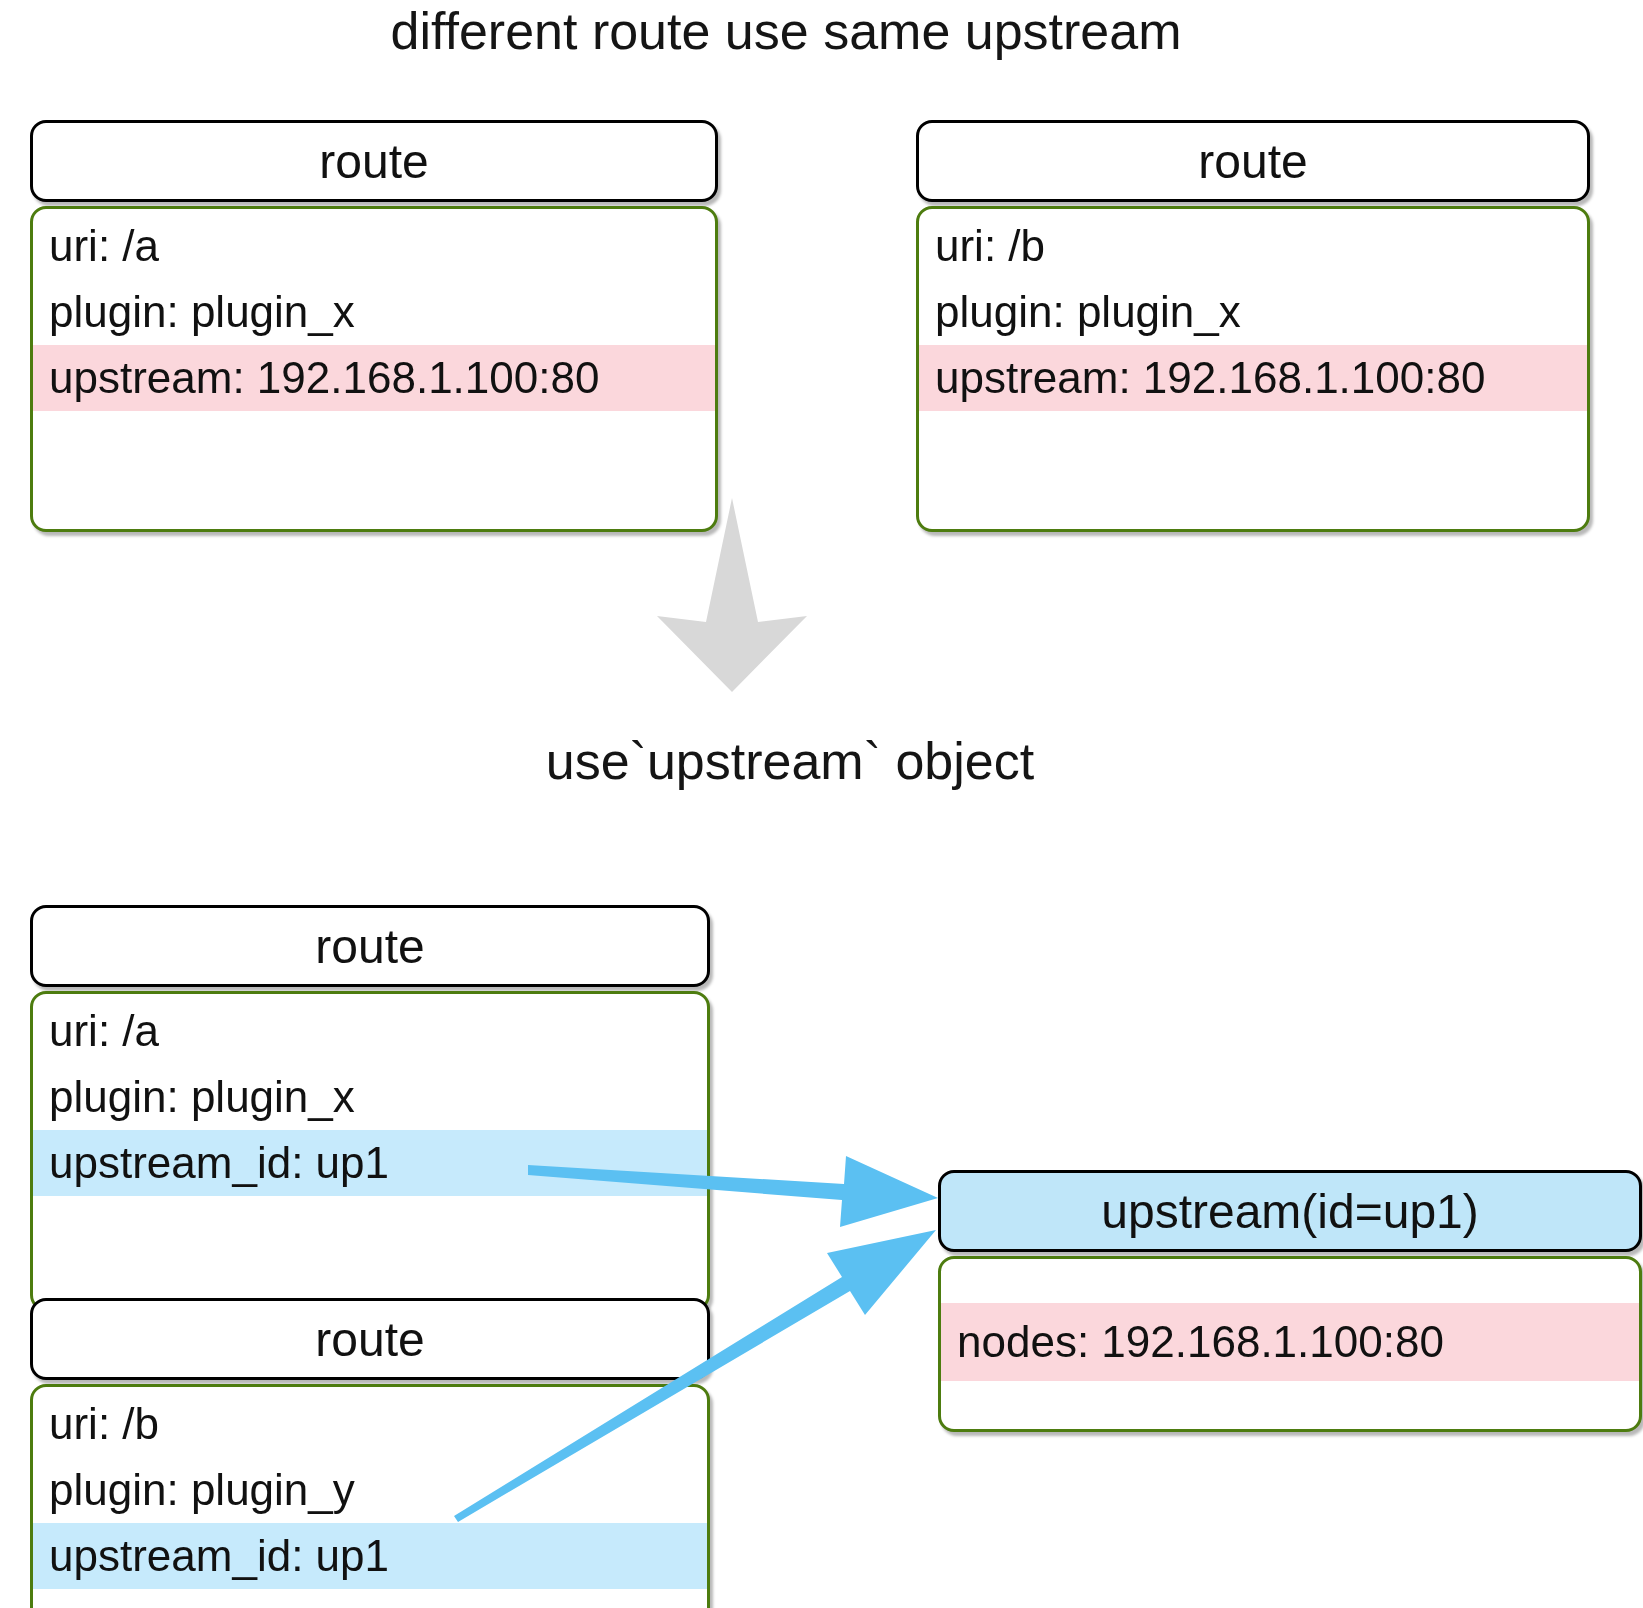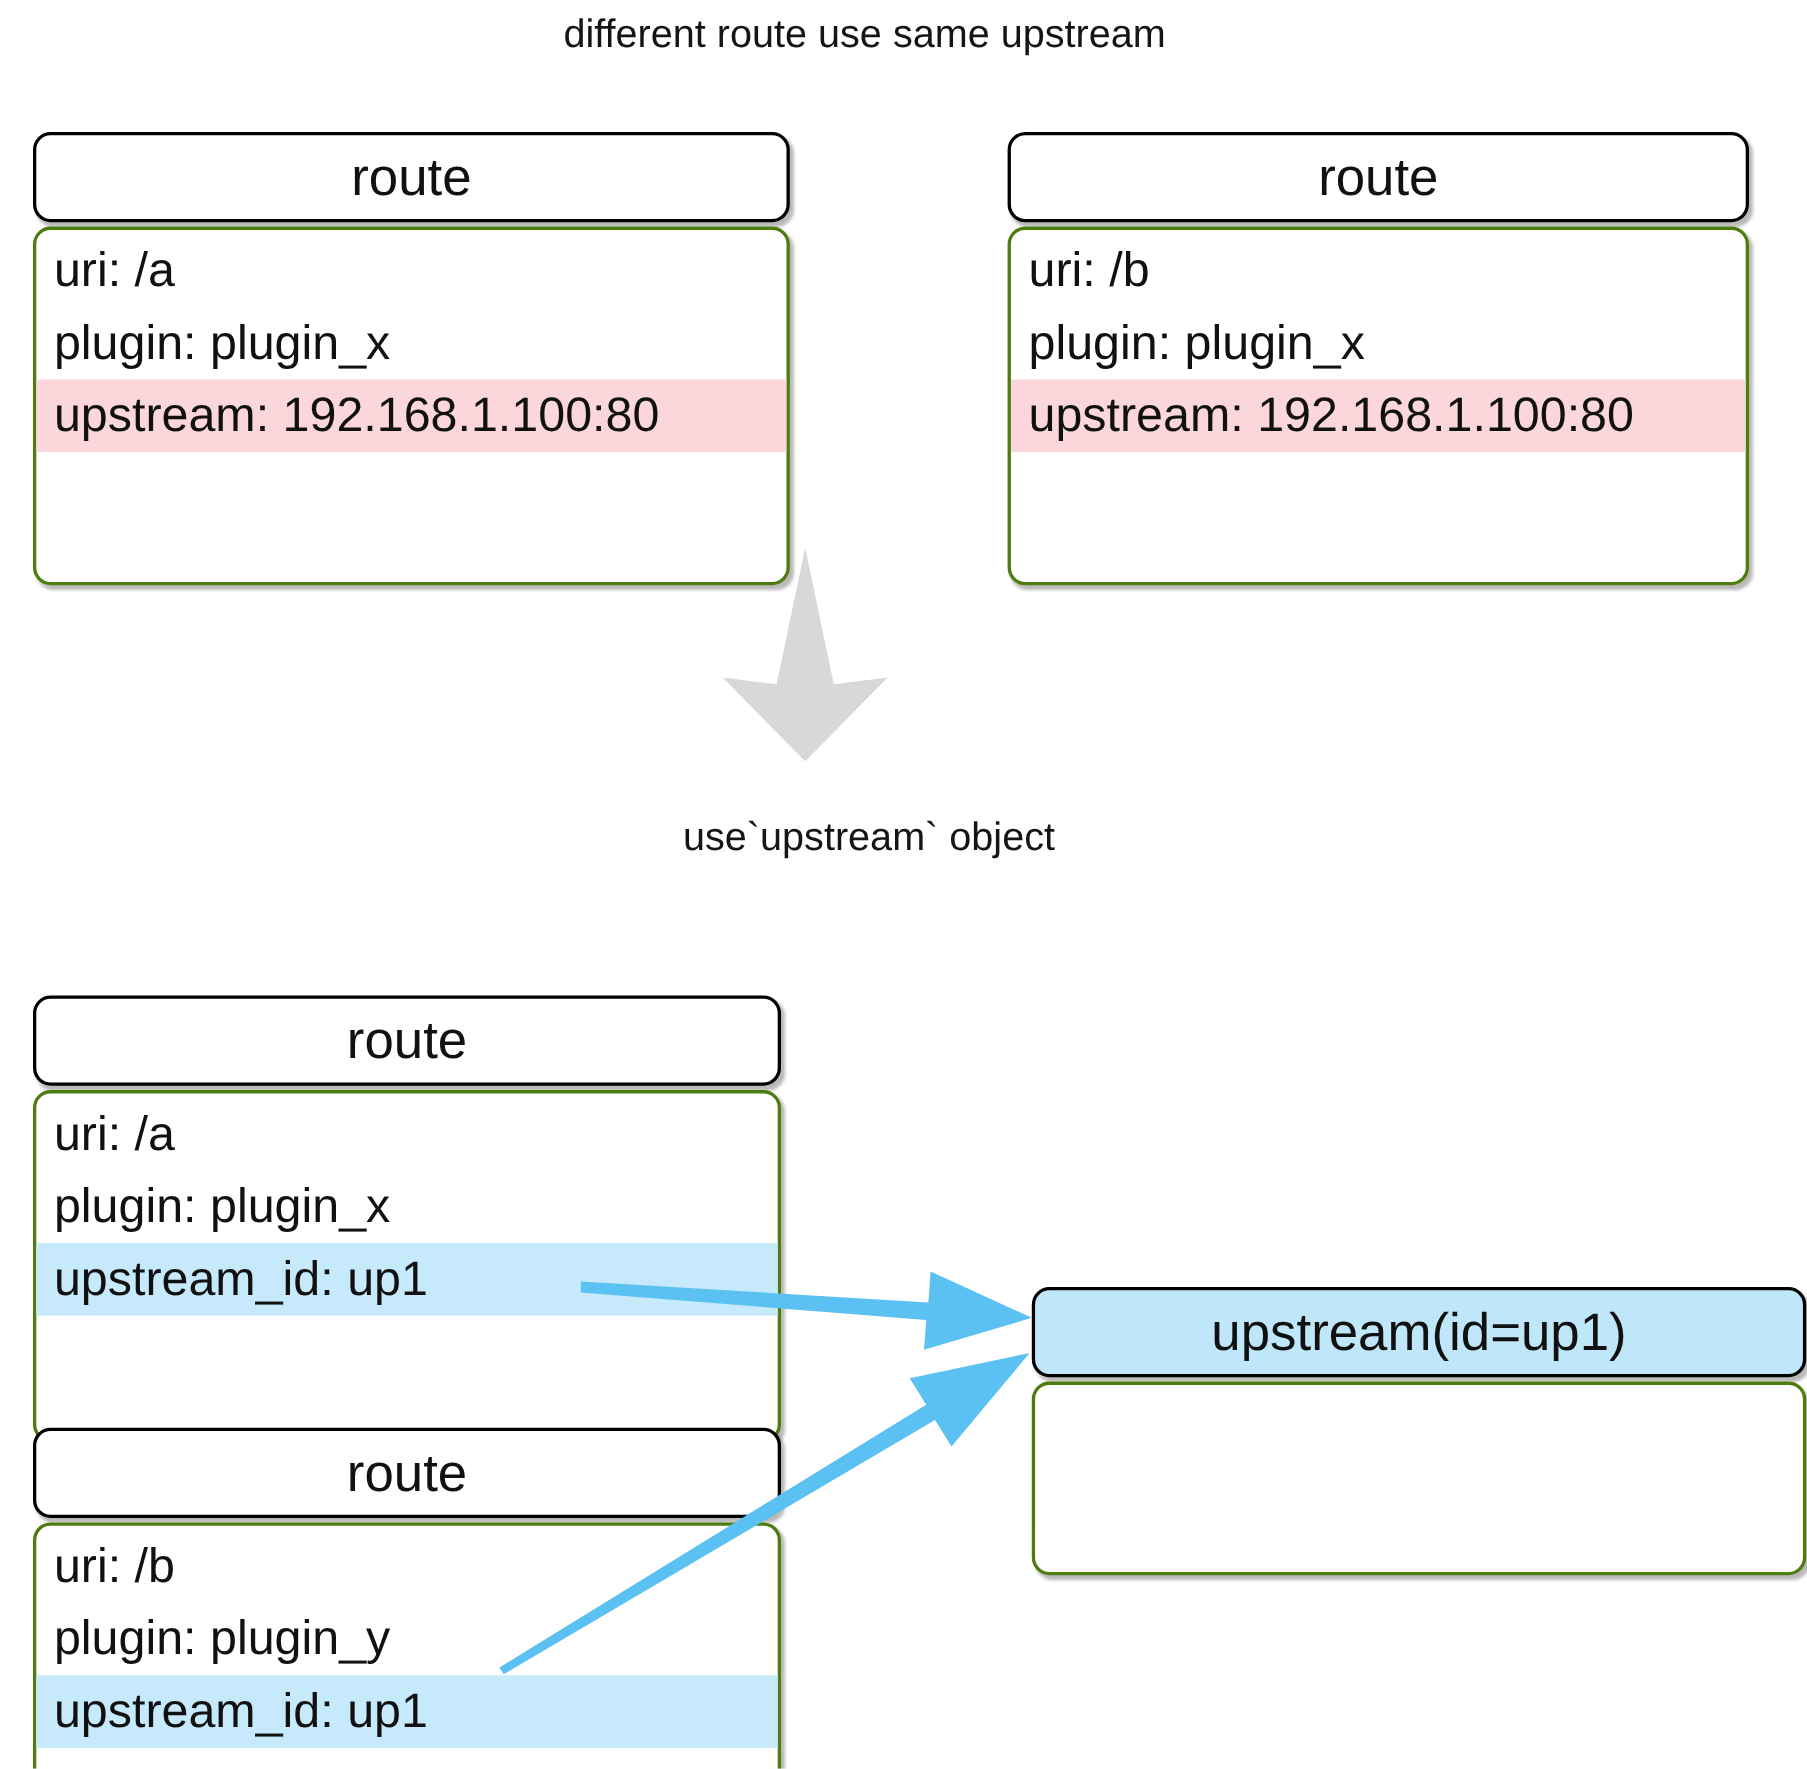--- a/index.html
+++ b/index.html
@@ -2,21 +2,21 @@
 <html><head>
 <meta charset="utf-8">
 <style>
   html,body{margin:0;padding:0;background:#ffffff;}
   #canvas{
     position:relative;width:1643px;height:1608px;background:#ffffff;overflow:hidden;
     font-family:"Liberation Sans","DejaVu Sans",sans-serif;color:#111111;
   }
   .title{
     position:absolute;transform:translateX(-50%);white-space:nowrap;
-    font-size:36px;line-height:58px;color:#151515;letter-spacing:0px;
+    font-size:52px;line-height:58px;color:#151515;letter-spacing:0px;
   }
   .node{position:absolute;}
   .node .hdr{
     position:absolute;left:0;right:0;box-sizing:border-box;
     border:3px solid #000000;border-radius:16px;background:#ffffff;
     box-shadow:3px 4px 3px rgba(0,0,0,0.28);
     text-align:center;font-size:48px;
     display:flex;align-items:center;justify-content:center;
   }
   .node .bdy{
@@ -74,20 +74,21 @@
       <div class="row">uri: /b</div>
       <div class="row">plugin: plugin_y</div>
       <div class="row" style="background-color: rgb(198, 234, 252);">upstream_id: up1</div>
     </div>
   </div>
 
   <div class="node" style="left:938px;top:1170px;width:684px;height:262px;padding-left:20px;">
     <div class="hdr" style="top: 0px; height: 82px; background-color: rgb(191, 230, 249);">upstream(id=up1)</div>
     <div class="bdy" style="top:86px;height:176px;">
       <div class="spacer"></div>
+      <div class="row" style="height: 78px; line-height: 78px; background-color: rgb(251, 215, 220);">nodes: 192.168.1.100:80</div>
     </div>
   </div>
 
   <svg id="arrow-layer" width="1643" height="1608" viewBox="0 0 1643 1608">
 
     <polygon points="732,498 758,622 807,616 732,692 657,616 706,622" fill="#d8d8d8"></polygon>
 
     <polygon points="528,1165 844,1184 846,1156 938,1198 840,1227 842,1200 528,1175" fill="#5bc0f2"></polygon>
 
     <polygon points="454,1516 842,1277 827,1253 936,1230 865,1315 850,1291 458,1522" fill="#5bc0f2"></polygon>

